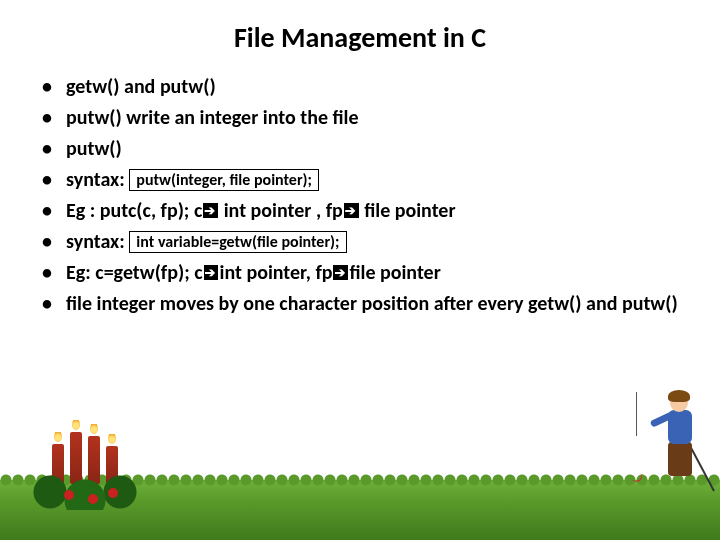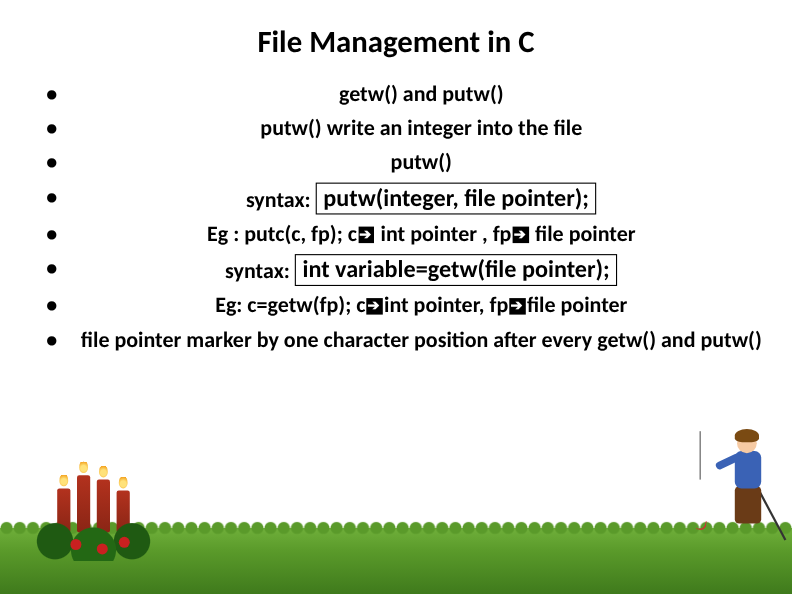--- a/index.html
+++ b/index.html
@@ -23,21 +23,20 @@
     text-align: center;
     font-weight: 700;
     color: #000;
     font-size: 28px;
     margin: 6px 0 18px 0;
   }
   ul.bullets {
     list-style: none;
     padding: 0 0 0 22px;
     margin: 0;
-    text-align: center;
   }
   ul.bullets > li {
     position: relative;
     font-weight: 600;
     color: #000;
     font-size: 20px;
     line-height: 1.35;
     padding-left: 24px;
     margin: 2px 0 4px 0;
   }
@@ -47,21 +46,21 @@
     left: 0;
     top: 0;
     font-size: 20px;
     color: #000;
   }
   .codebox {
     display: inline-block;
     border: 1.5px solid #000;
     padding: 0 6px 1px 6px;
     font-weight: 600;
-    font-size: 22px;
+    font-size: 16px;
     line-height: 1.2;
     vertical-align: 1px;
     background: #fff;
   }
   .arrow {
     display: inline-block;
     background: #000;
     color: #fff;
     font-size: 13px;
     line-height: 1;
@@ -146,21 +145,21 @@
     </li>
 
     <li>
       <span>syntax: </span><span class="codebox">int variable=getw(file pointer);</span>
     </li>
 
     <li>
       <span>Eg:    c=getw(fp);  c</span><span class="arrow">➔</span><span>int pointer, fp</span><span class="arrow">➔</span><span>file pointer</span>
     </li>
 
-    <li><span>file pointer marker by one character position after every getw() and putw()</span></li>
+    <li><span>file integer moves by one character position after every getw() and putw()</span></li>
 
   </ul>
 
   <div class="grass"></div>
 
   <div class="candles">
     <div class="candle cA">
         <div class="flame"></div>
       </div>
     <div class="candle cB">

